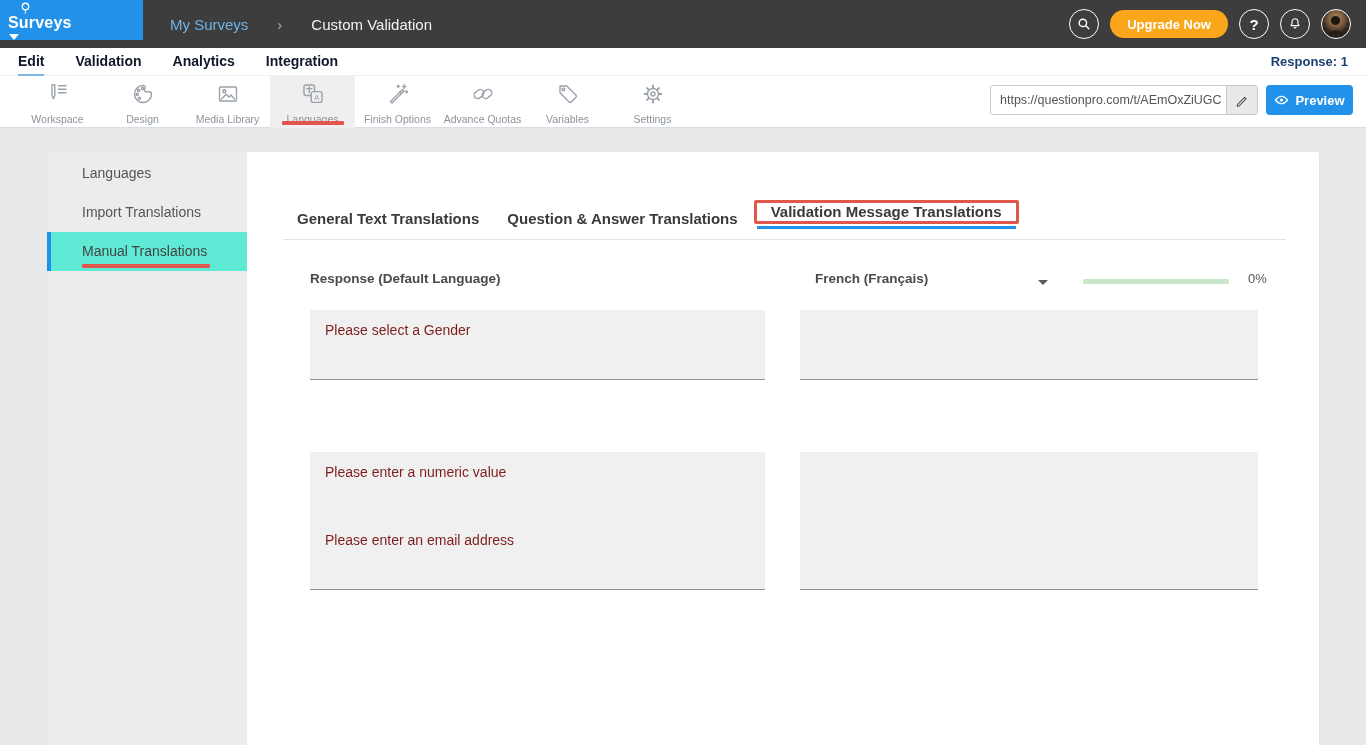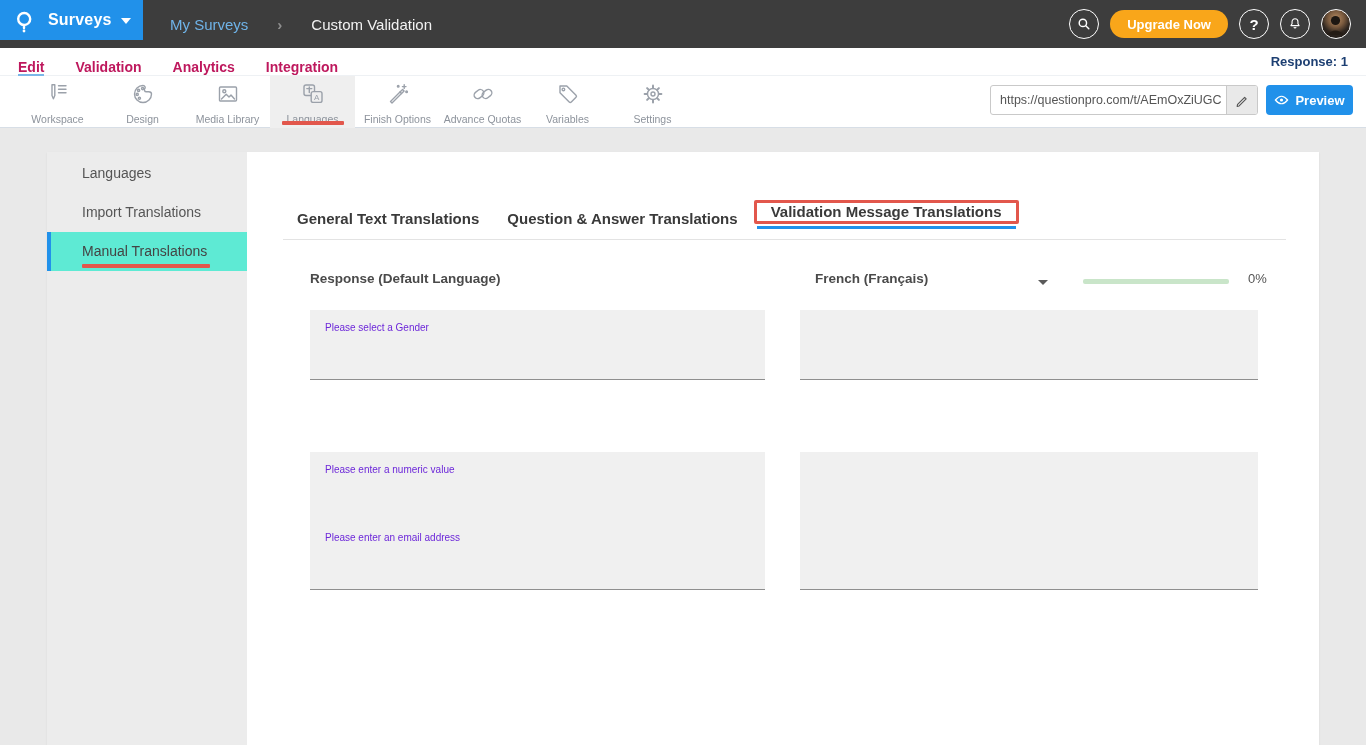--- a/index.html
+++ b/index.html
@@ -3,21 +3,21 @@
 <meta charset="utf-8">
 <style>
   * { margin:0; padding:0; box-sizing:border-box; }
   html,body { width:1366px; height:745px; overflow:hidden;
     font-family:"Liberation Sans","DejaVu Sans",sans-serif; background:#e9e9e9; }
   .stage { position:relative; width:1366px; height:745px; }
 
   
   .header { position:absolute; left:0; top:0; width:1366px; height:48px; background:#3d3d3d; }
   .brand { position:absolute; left:0; top:0; width:143px; height:40px; background:#2191ea;
-    display:flex; align-items:center; cursor:pointer; }
+    display:flex; cursor:pointer;flex-direction:column; }
   .brand-logo { margin-left:14px; width:26px; height:26px; }
   .brand-label { color:#fff; font-size:16px; font-weight:700; margin-left:8px; letter-spacing:.2px; }
   .brand-caret { width:0; height:0; border-left:5px solid transparent; border-right:5px solid transparent;
     border-top:6px solid #fff; margin-left:9px; margin-top:2px; }
   .breadcrumb { position:absolute; left:170px; top:0; height:48px; display:flex; align-items:center; gap:29px; }
   .bc-parent { color:#6fb3e8; font-size:15px; cursor:pointer; }
   .bc-sep { color:#8f8f8f; font-size:15px; font-weight:700; }
   .bc-current { color:#f2f2f2; font-size:15px; }
   .header-right { position:absolute; right:15px; top:0; height:48px; display:flex; align-items:center; gap:11px; }
   .hicon { width:30px; height:30px; border:1.5px solid #fff; border-radius:50%;
@@ -25,21 +25,21 @@
   .hicon.qmark { font-size:15px; font-weight:700; }
   .upgrade-btn { height:28px; padding:4px 17px; background:#f9a61a; border:none; border-radius:14px;
     color:#fff; font-size:13px; font-weight:700; font-family:inherit; cursor:pointer; }
   .avatar { width:30px; height:30px; border-radius:50%; border:1.5px solid #fff; overflow:hidden; cursor:pointer;
     background:radial-gradient(circle at 50% 32%, #b98d63 0%, #7a5a3e 34%, #2e2620 60%, #191512 100%); }
 
   
   .surveynav { position:absolute; left:0; top:48px; width:1366px; height:28px; background:#fff;
     border-bottom:1px solid #eef1f4; }
   .surveynav-items { position:absolute; left:18px; top:0; height:28px; display:flex; gap:31px; }
-  .snav-item { font-size:14px; font-weight:600; color:#be185d; line-height:26px; cursor:pointer;margin-top:6px; }
+  .snav-item { font-size:14px; font-weight:600; color:#0f172a; line-height:26px; cursor:pointer; }
   .snav-item.active { border-bottom:2px solid #7ab7e8; }
   .response { position:absolute; right:18px; top:0; line-height:28px; font-size:13px; font-weight:600; color:#1d3f72; }
 
   
   .toolbar { position:absolute; left:0; top:76px; width:1366px; height:52px; background:#fff;
     border-bottom:1px solid #d7dee6; }
   .tool-items { position:absolute; left:15px; top:0; height:52px; display:flex; }
   .tool-item { width:85px; height:52px; display:flex; flex-direction:column; align-items:center;
     justify-content:center; cursor:pointer; position:relative; padding-top:2px; }
   .tool-item.active { background:#efefef; }
@@ -84,21 +84,21 @@
   .lang-select { left:568px; cursor:pointer; display:flex; align-items:center; }
   .lang-caret { position:absolute; left:791px; top:128px; width:0; height:0;
     border-left:5px solid transparent; border-right:5px solid transparent; border-top:5px solid #5a5a5a;
     cursor:pointer; }
   .progress-track { position:absolute; left:836px; top:127px; width:146px; height:5px;
     background:#c9e5c9; border-radius:2px; overflow:hidden; }
   .progress-fill { height:100%; width:0; background:#7bc47f; }
   .progress-pct { position:absolute; left:1001px; top:119px; font-size:13px; color:#555; }
 
   .tr-box { position:absolute; width:455px; height:70px; background:#f0f0f0;
-    border:none; border-bottom:1px solid #8f8f8f; padding:12px 15px; font-size:10px; color:#6d28d9;
+    border:none; border-bottom:1px solid #8f8f8f; padding:12px 15px; font-size:14px; color:#7f1d1d;
     font-family:inherit; }
   .tr-box.src { left:63px; }
   textarea.tr-box { left:553px; width:458px; resize:none; outline:none; }
   .row-0 { top:158px; } .row-1 { top:280px;margin-top:20px; } .row-2 { top:368px; }
 </style>
 </head>
 <body>
 
 <div class="stage">
 

